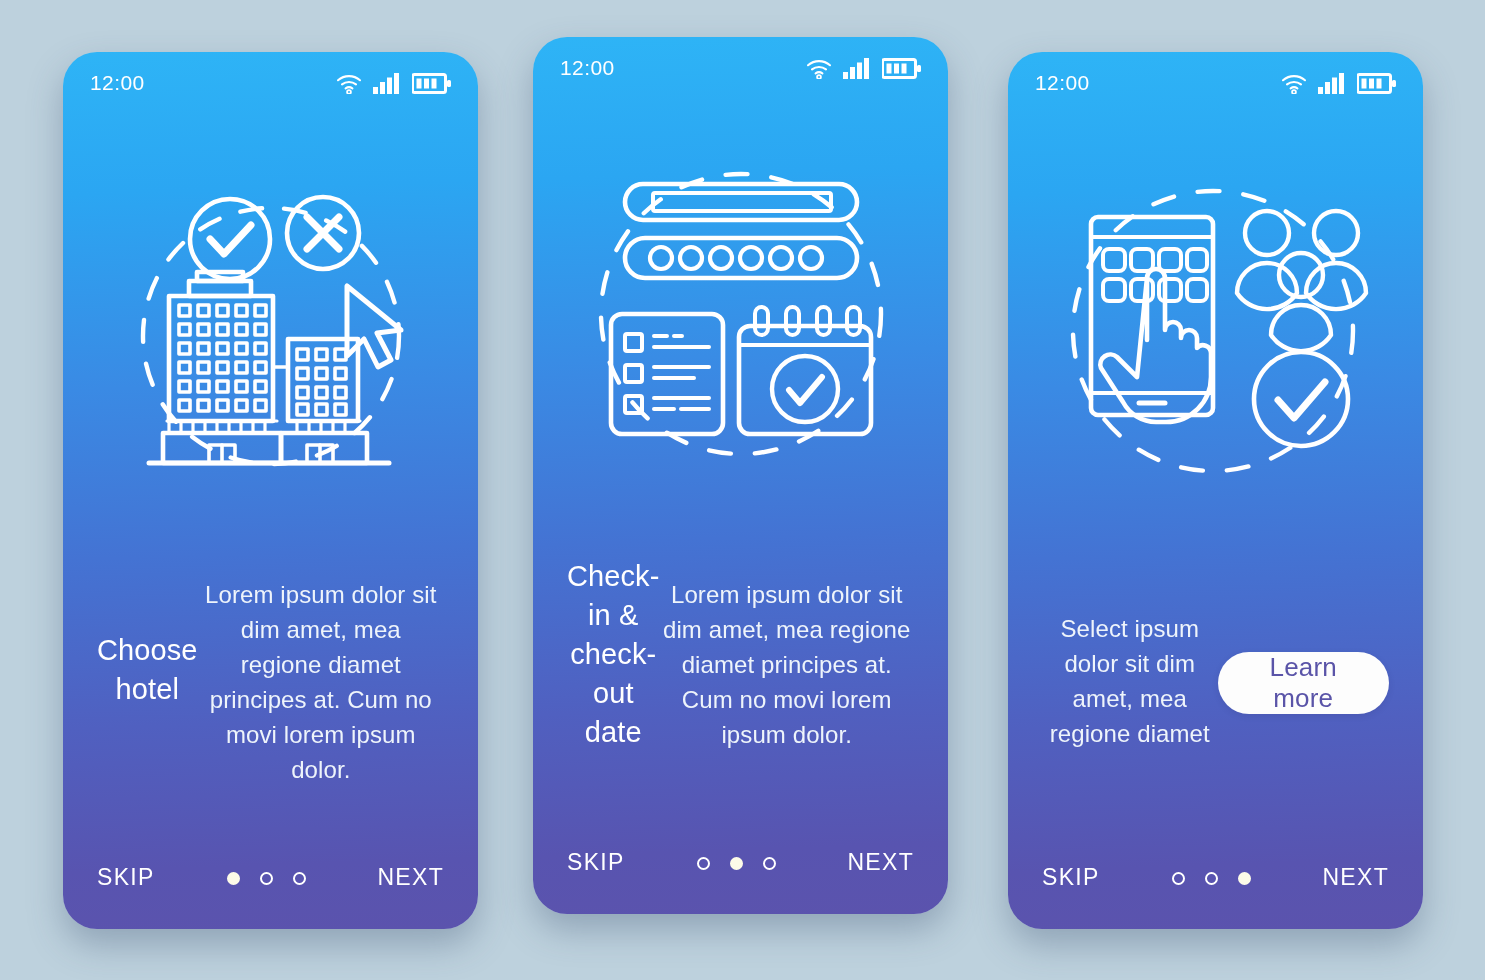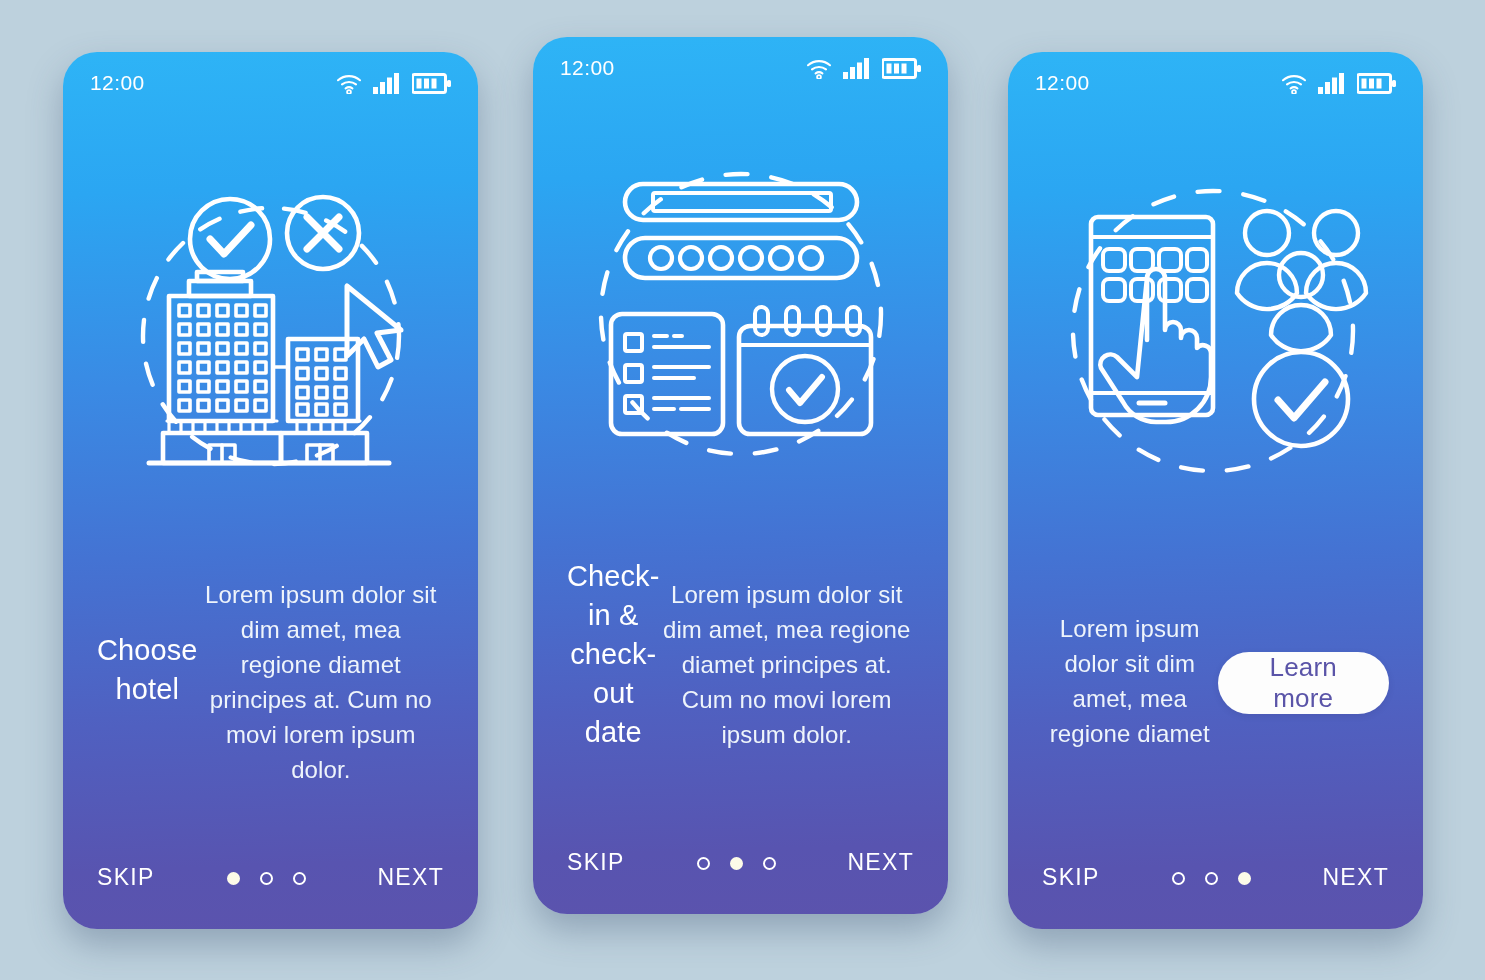--- a/index.html
+++ b/index.html
@@ -444,21 +444,21 @@
             <path d="M220 164 a30 30 0 0 1 60 0 a36 36 0 0 1 -60 0 z"></path>
           </g>
 
           <circle cx="250" cy="228" r="47" stroke-width="4.6"></circle>
           <path d="M227 229 l16 18 l31 -36" stroke-width="7"></path>
         </g>
       </svg>
     </div>
 
     <div class="copy">
-      <p class="body-text">Lorem ipsum dolor sit dim amet, mea regione diamet</p>
+      <p class="body-text">Select ipsum dolor sit dim amet, mea regione diamet</p>
       <button class="cta">Learn more</button>
     </div>
 
     <div class="bottom-nav">
       <span class="nav-label">SKIP</span>
       <span class="dots">
         <span class="dot"></span>
         <span class="dot"></span>
         <span class="dot is-active"></span>
       </span>

